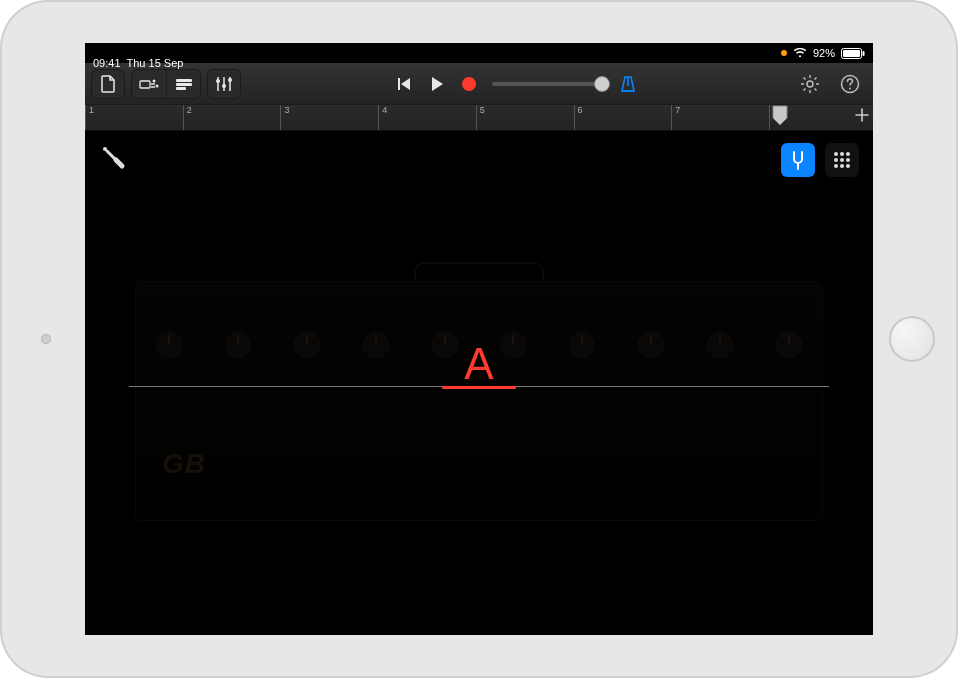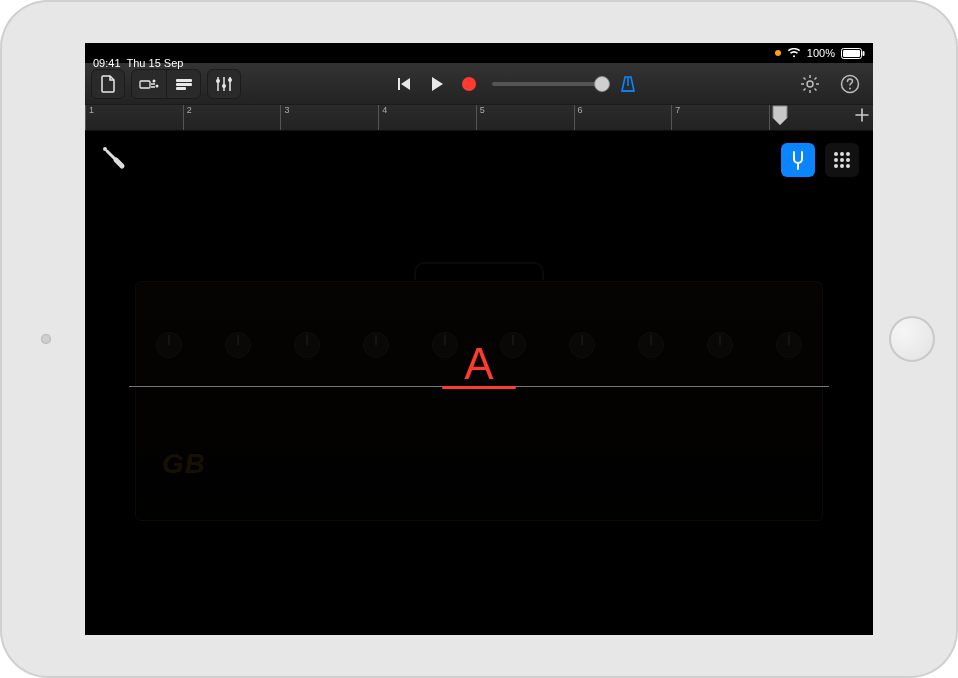--- a/index.html
+++ b/index.html
@@ -171,21 +171,21 @@
         <span>Thu 15 Sep</span>
       </div>
       <div class="spacer"></div>
       <div class="right">
         <span class="dot-orange"></span>
         <span class="wifi">
           <svg width="14" height="10" viewBox="0 0 14 10">
               <path d="M7 9.2a1 1 0 100-2 1 1 0 000 2zm-3-3.4a5 5 0 016 0l1-1.2a6.6 6.6 0 00-8 0l1 1.2zm-2.2-2.6a8.4 8.4 0 0110.4 0l1-1.2a10 10 0 00-12.4 0l1 1.2z" fill="#fff"></path>
             </svg>
         </span>
-        <span>100%</span>
+        <span>92%</span>
         <span class="battery">
           <svg width="24" height="11" viewBox="0 0 24 11">
               <rect x="0.5" y="0.5" width="20" height="10" rx="2" stroke="#fff" fill="none"></rect>
               <rect x="2" y="2" width="17" height="7" rx="1" fill="#fff"></rect>
               <rect x="21.5" y="3" width="2" height="5" rx="1" fill="#fff"></rect>
             </svg>
         </span>
       </div>
     </div>
 

